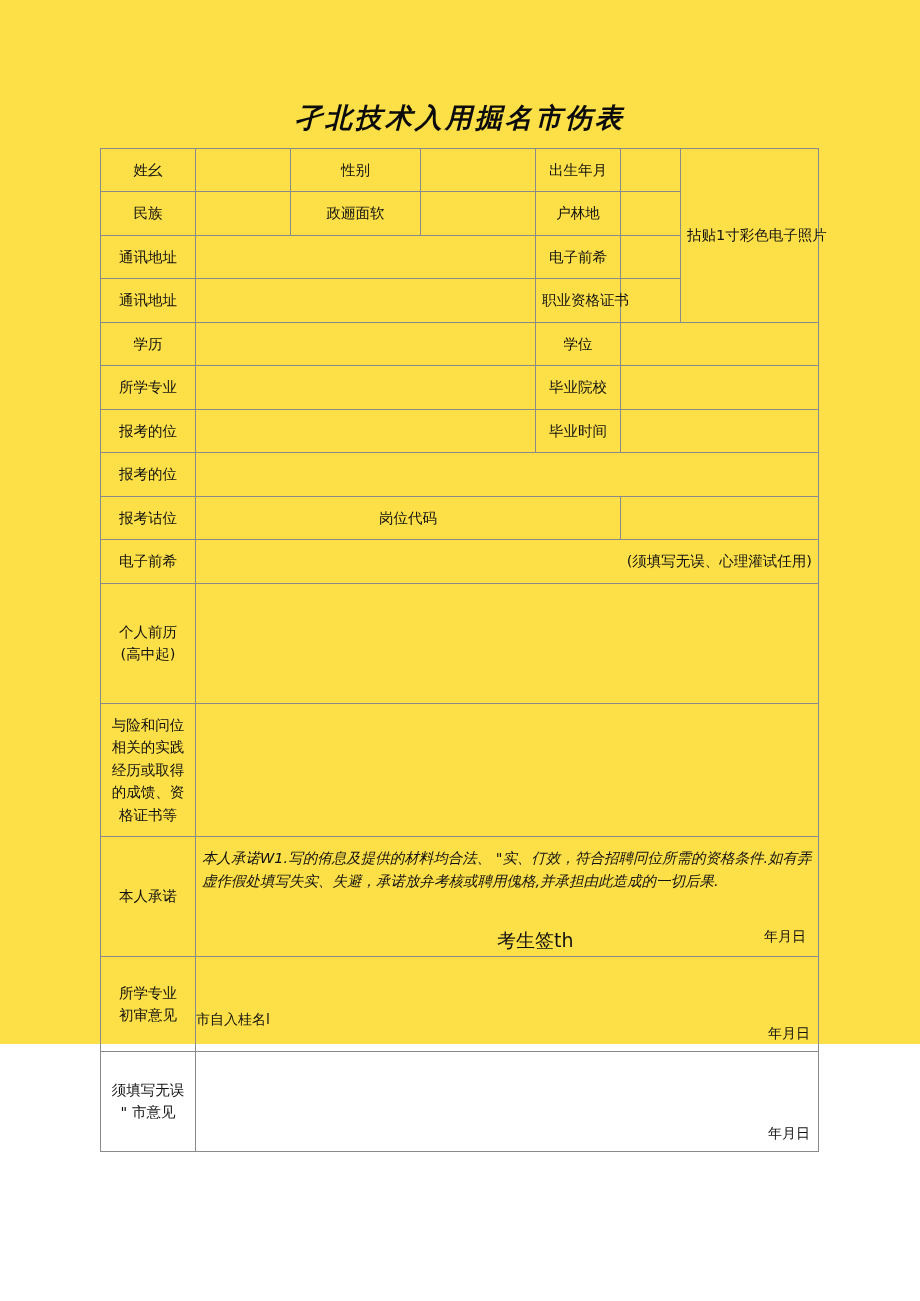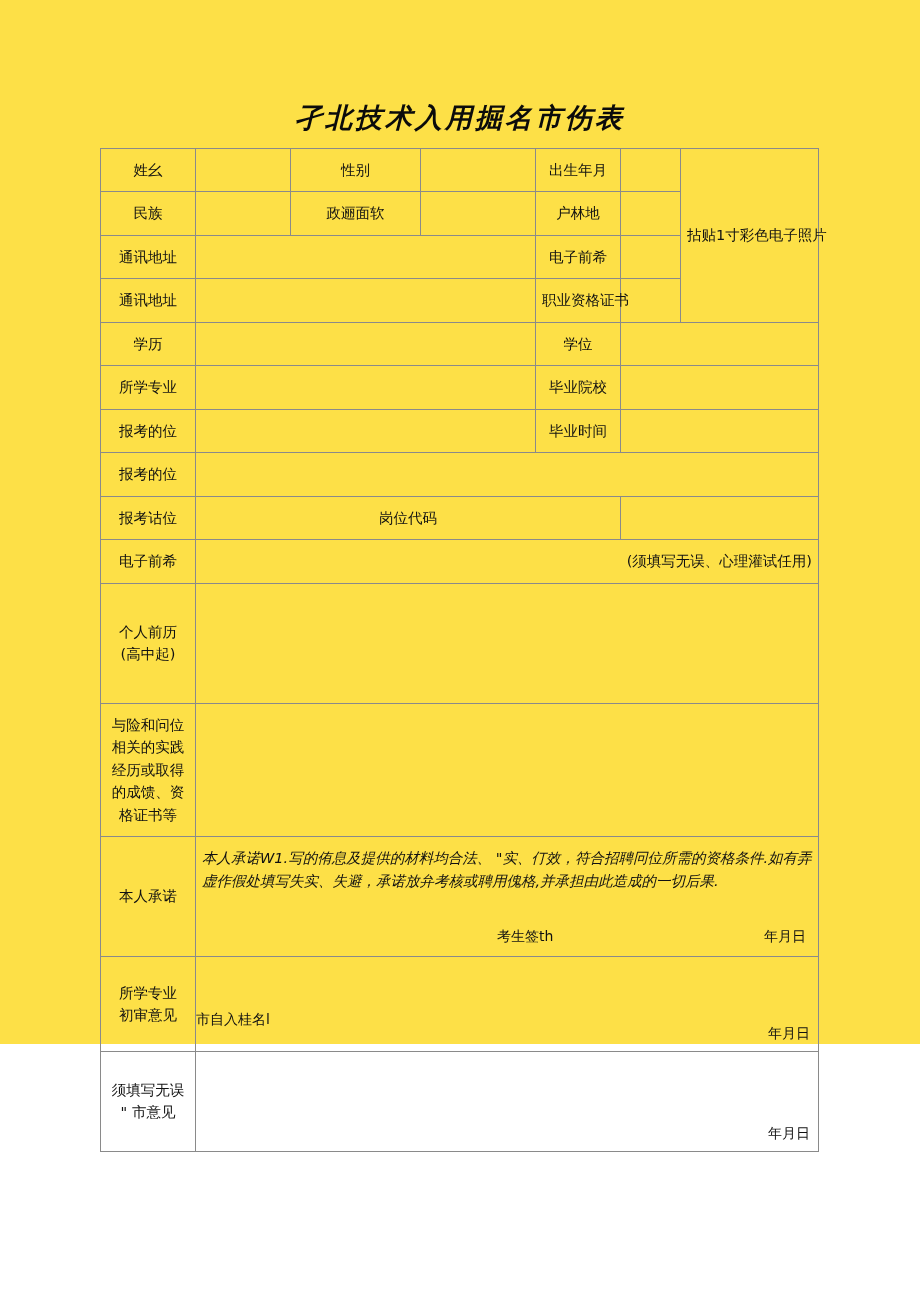--- a/index.html
+++ b/index.html
@@ -93,21 +93,21 @@
   .sign-row {
     display: block;
     margin-top: 34px;
     position: relative;
     height: 20px;
   }
   .sign-label {
     position: absolute;
     left: 295px;
     top: 0;
-    font-size: 14px;
+    font-size: 19px;
   }
   .sign-date {
     position: absolute;
     right: 6px;
     top: 0;
     font-size: 14px;
   }
 
   .opinion-cell {
     vertical-align: top;

